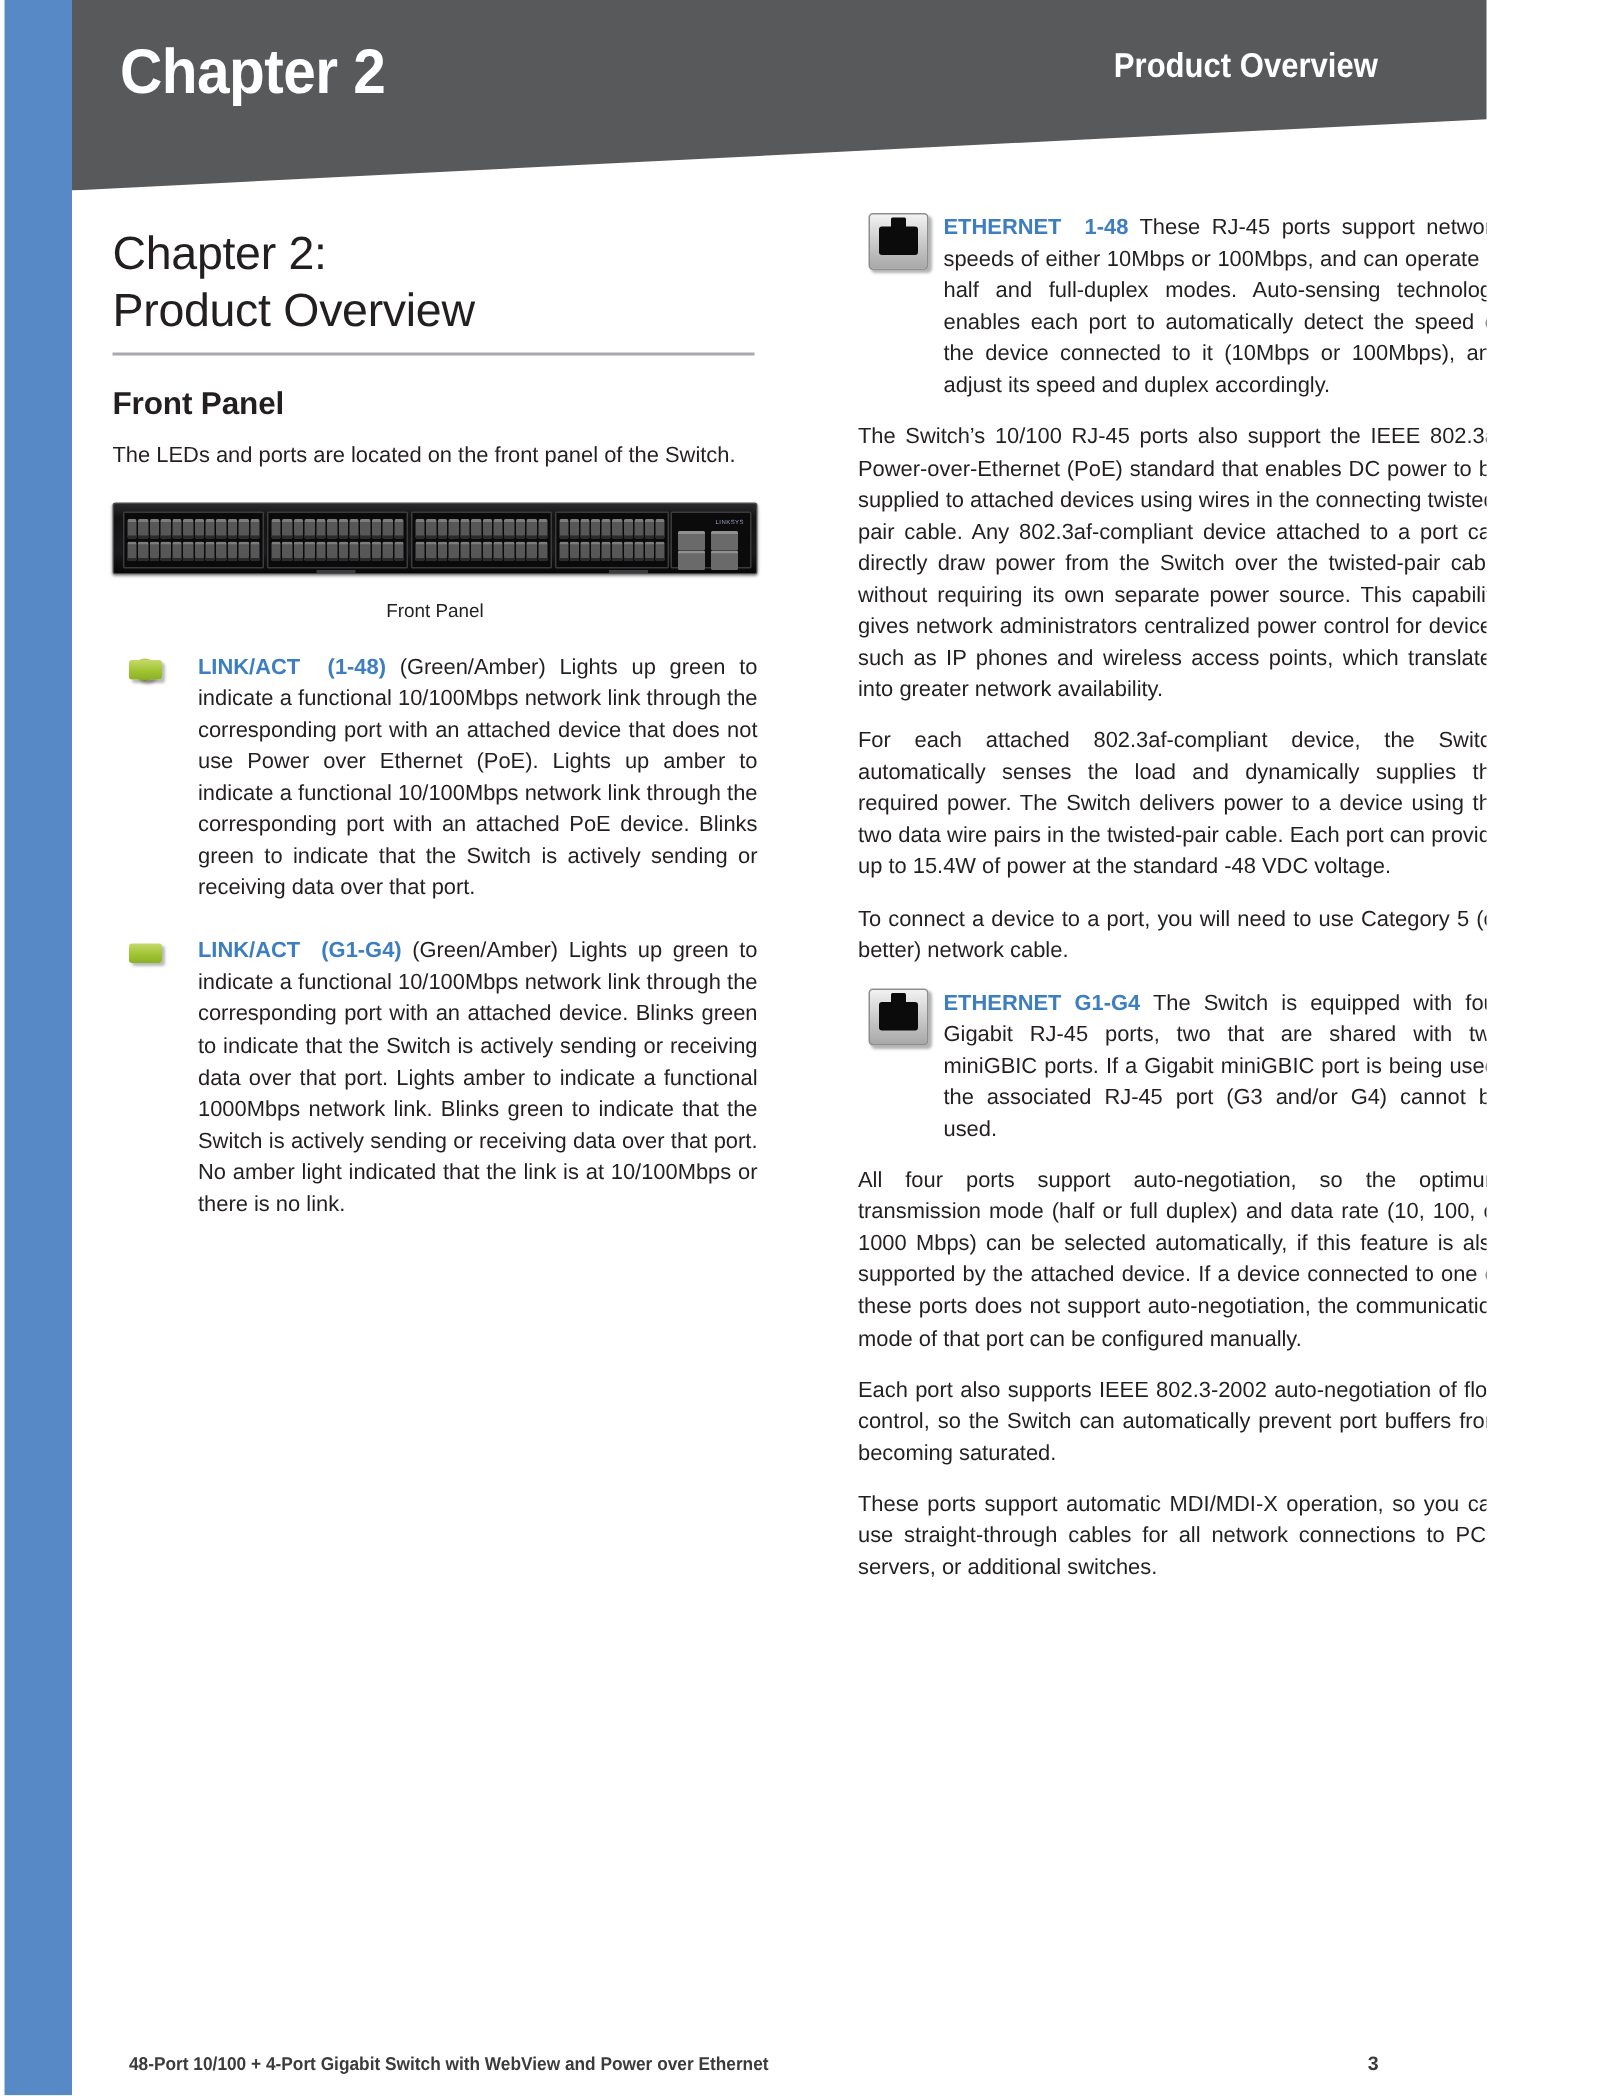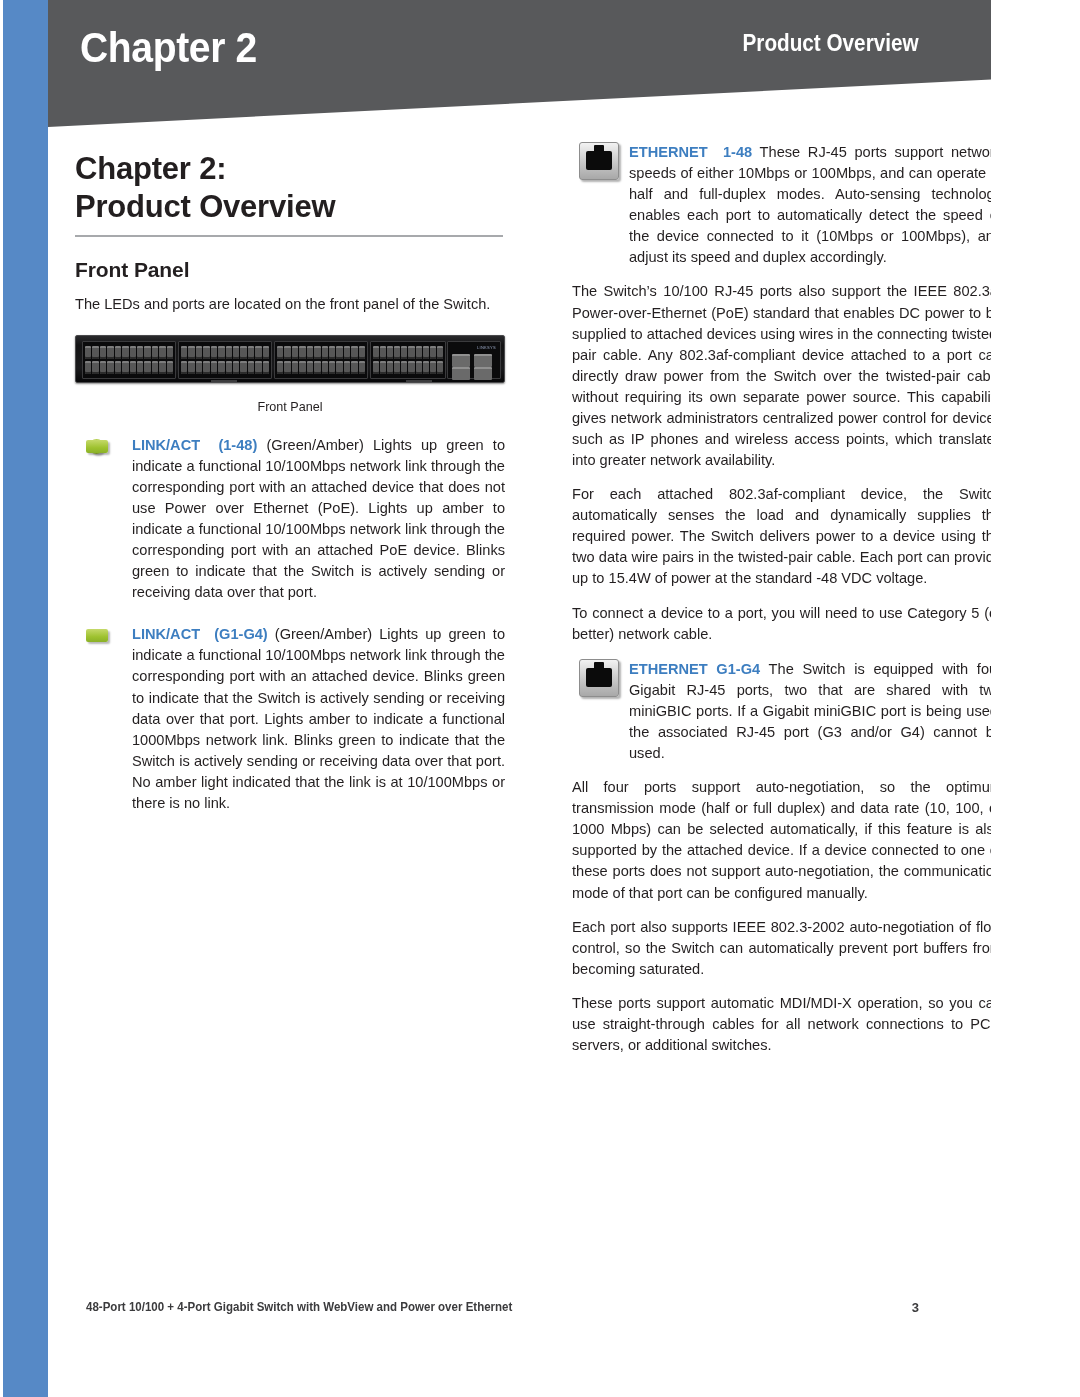--- a/index.html
+++ b/index.html
@@ -68,21 +68,21 @@
   }
   .col-right {
     position: absolute;
     left: 572px;
     top: 142px;
     width: 430px;
   }
 
   .chapter-title {
     font-size: 31px;
-    font-weight: bold;
+    font-weight: normal;
     line-height: 1.22;
     color: #231f20;
     margin: 0;
     letter-spacing: -0.2px;
   }
   .title-rule {
     margin-top: 9px;
     border-top: 2px solid #a7a9ac;
     width: 428px;
   }
@@ -250,24 +250,24 @@
   .kw {
     color: #3d7ec0;
     font-weight: bold;
   }
 
   
   .footer {
     position: absolute;
     left: 86px;
     right: 72px;
-    top: 1300px;
+    top: 1368px;
     display: flex;
     justify-content: space-between;
-    align-items: flex-start;
+    align-items: center;
   }
   .footer-text {
     font-size: 12.4px;
     font-weight: bold;
     color: #3b3b3d;
     transform: scaleX(0.93);
     transform-origin: left;
   }
   .footer-page {
     font-size: 13px;

